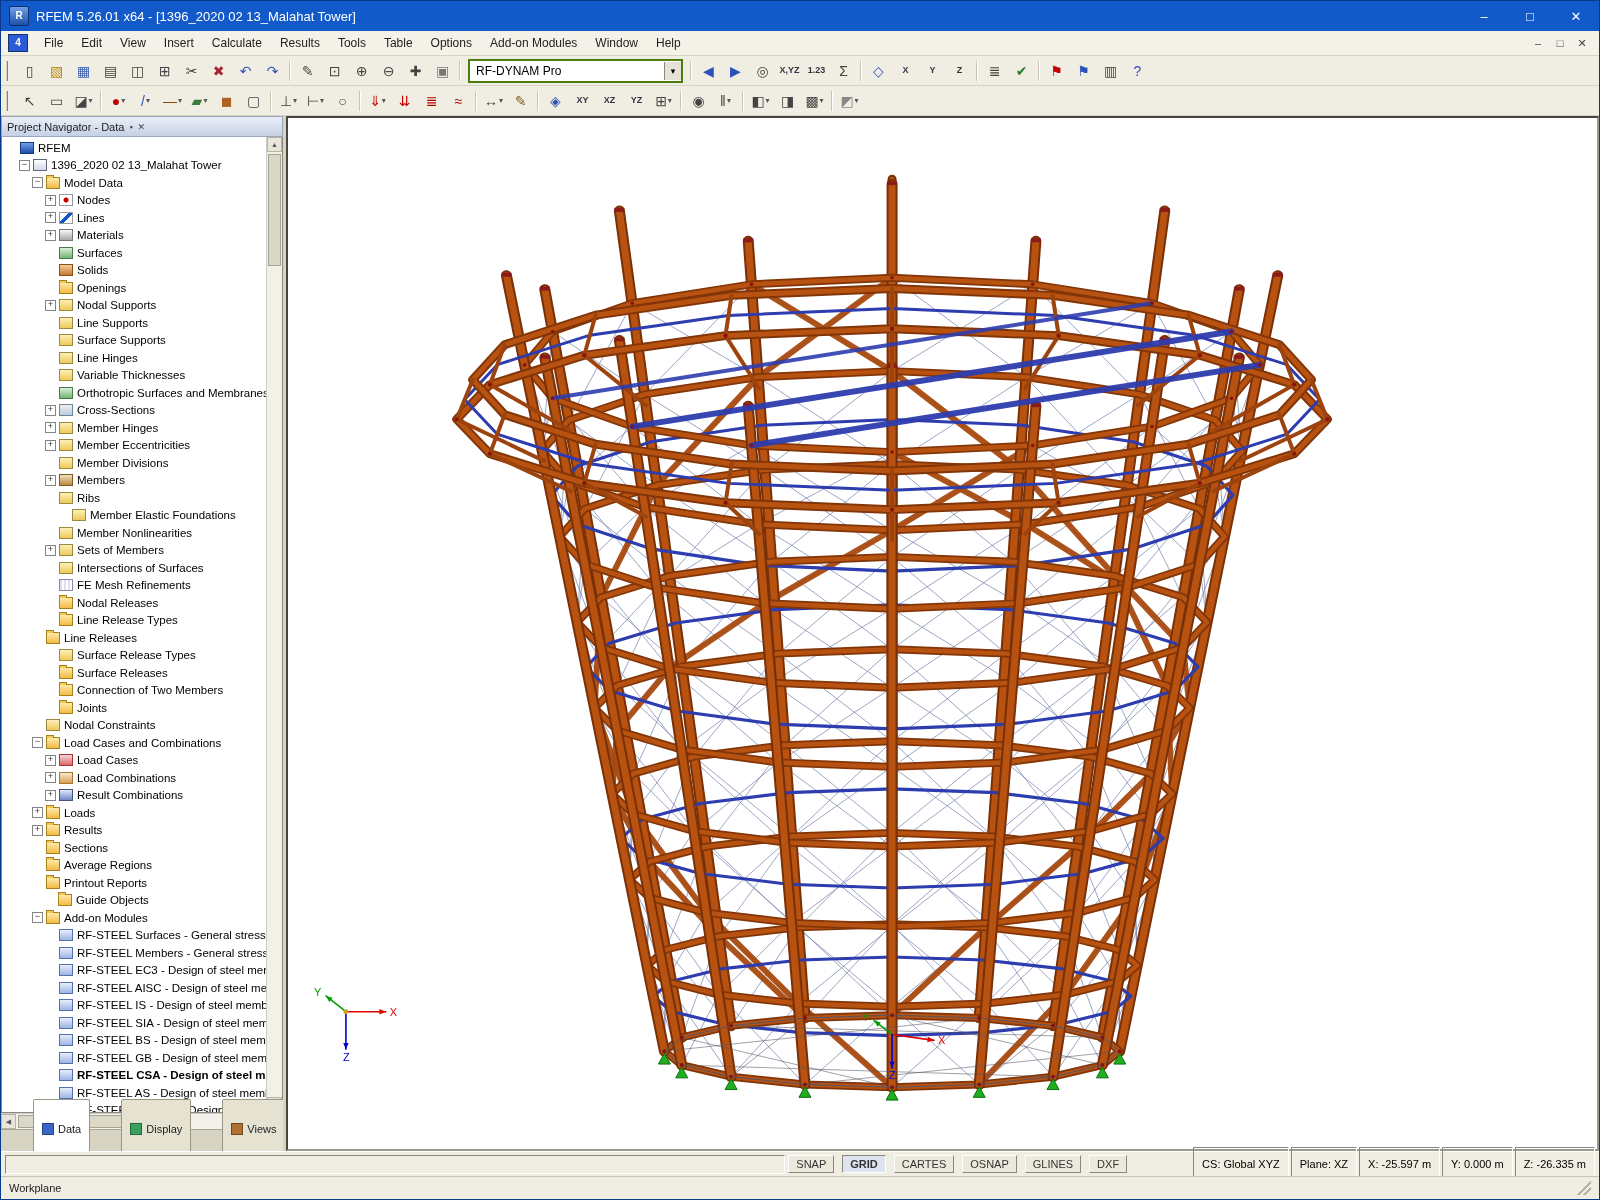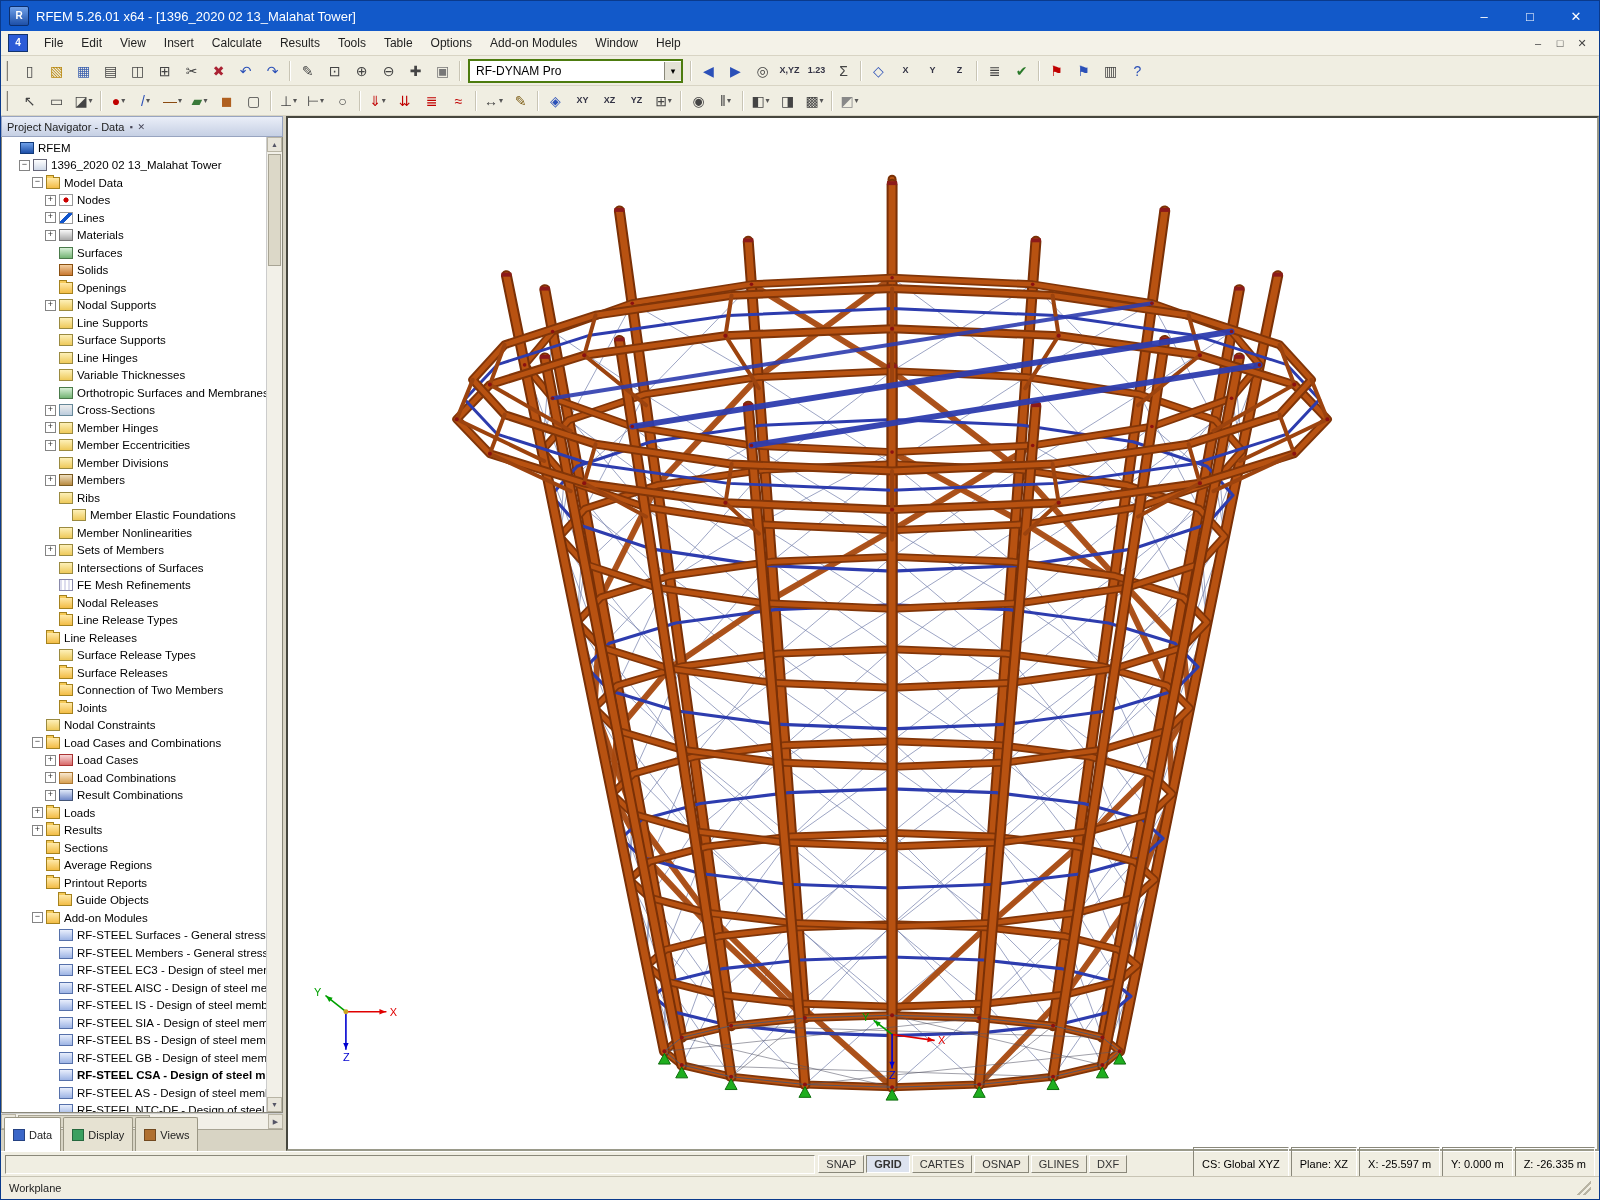--- a/index.html
+++ b/index.html
@@ -64,21 +64,21 @@
 
   .vscroll{width:15px;background:#f2f0e8;border-left:1px solid #ccc;display:flex;flex-direction:column;align-items:center;flex:none;}
   .vs-btn,.hs-btn{font-size:7px;color:#556;width:13px;height:13px;display:flex;align-items:center;justify-content:center;background:#e8e5da;border:1px solid #b8b4a4;flex:none;}
   .vs-thumb{width:11px;height:110px;background:#dcd8c8;border:1px solid #a8a494;margin:2px 0;flex:none;}
   .vs-track{flex:1;}
   .hscroll{height:15px;background:#f2f0e8;border-top:1px solid #ccc;display:flex;align-items:center;flex:none;}
   .hs-thumb{height:11px;width:130px;background:#dcd8c8;border:1px solid #a8a494;margin:0 2px;flex:none;}
   .hs-track{flex:1;}
 
   .tabs{height:21px;background:#d8d4c4;display:flex;align-items:flex-end;padding-left:3px;gap:2px;border-top:1px solid #a8a494;flex:none;}
-  .tab{height:19px;padding:7px 8px;display:flex;align-items:center;font-size:11px;background:#e6e2d2;border:1px solid #9a9684;border-bottom:none;border-radius:2px 2px 0 0;color:#222;}
+  .tab{height:19px;padding:16px 8px;display:flex;align-items:flex-end;font-size:11px;background:#e6e2d2;border:1px solid #9a9684;border-bottom:none;border-radius:2px 2px 0 0;color:#222;margin-left:29px;}
   .tab.active{background:#fff;}
   .tab-icon{width:10px;height:10px;margin-right:4px;border:1px solid rgba(0,0,0,.35);}
 
   .splitter{width:3px;background:#d8d4c4;flex:none;}
   .viewport{flex:1;background:#fff;border:2px inset #9a9a8a;min-width:0;min-height:0;}
   .viewport svg{width:100%;height:100%;display:block;}
 
   
   .statusrow{height:22px;background:#f0eee2;border-top:1px solid #fff;display:flex;align-items:center;padding:1px 4px;gap:3px;flex:none;font-size:11px;}
   .status-spacer{flex:1;height:17px;border:1px solid;border-color:#8a887a #fff #fff #8a887a;}
@@ -1157,21 +1157,21 @@
           <line x1="605" y1="928" x2="605" y2="962" stroke="#0000d0" stroke-width="1.6" stroke-opacity="1" stroke-linecap="round"></line>
           <polygon points="605,962 602.2740716038395,955.5525730419798 607.7259283961605,955.5525730419798" fill="#0000d0"></polygon>
           <text x="602" y="973" fill="#0000d0" font-size="11" font-family="Liberation Sans, sans-serif">Z</text>
         </svg>
     </div>
 
   </div>
 
   <div class="statusrow">
     <div class="status-spacer"></div>
-    <div style="display:flex;gap:2px;border-radius:9px;">
+    <div style="display:flex;gap:8px;border-radius:9px;">
         <div class="toggle">SNAP</div>
         <div class="toggle active">GRID</div>
         <div class="toggle">CARTES</div>
         <div class="toggle">OSNAP</div>
         <div class="toggle">GLINES</div>
         <div class="toggle">DXF</div>
       </div>
     <div style="width:60px;"></div>
     <div style="display:flex;gap:2px;">
         <div class="status-field">CS: Global XYZ</div>

